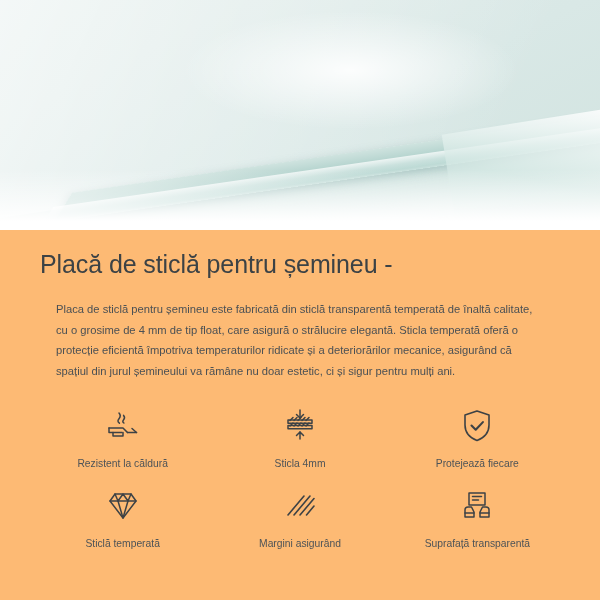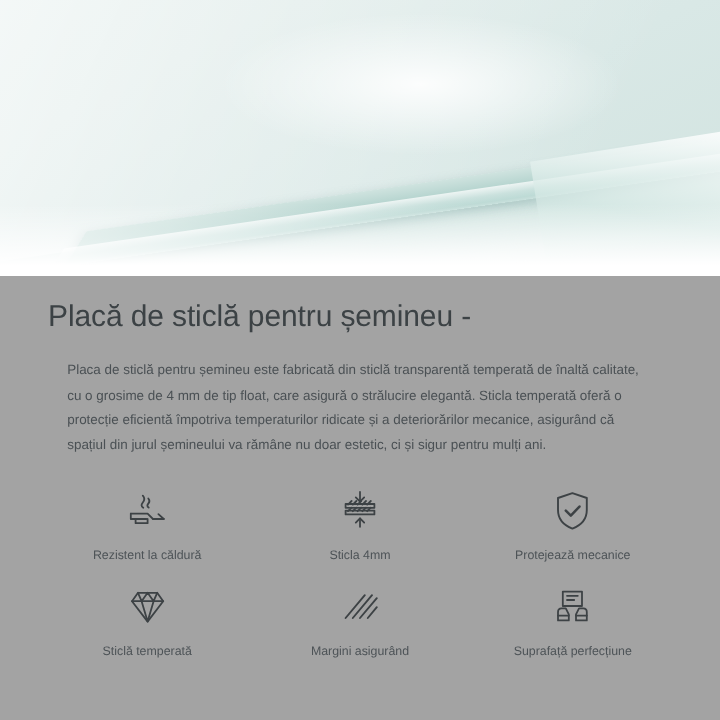--- a/index.html
+++ b/index.html
@@ -11,21 +11,21 @@
     width: 600px;
     height: 600px;
     background: #ffffff;
     font-family: "Liberation Sans", sans-serif;
     overflow: hidden;
   }
   .page {
     position: relative;
     width: 600px;
     height: 600px;
-    background: #a3a3a3;
+    background: #fdba74;
   }
 
   
   .hero {
     position: relative;
     width: 600px;
     height: 230px;
     overflow: hidden;
     background: linear-gradient(180deg, #f4f8f8 0%, #eef4f4 100%);
   }
@@ -222,21 +222,21 @@
       <span class="feature-label">Sticla 4mm</span>
     </div>
 
     <div class="feature">
       <span class="feature-icon">
         <svg width="38" height="40" viewBox="0 0 38 40" fill="none" stroke="#3d4245" stroke-width="1.6" stroke-linecap="round" stroke-linejoin="round">
           <path d="M19 5l12 4v10c0 8-5.5 13-12 15.5C12.5 32 7 27 7 19V9l12-4z"></path>
           <path d="M13.5 19.5l4.2 4.2 7.2-7.6" stroke-width="2.1"></path>
         </svg>
       </span>
-      <span class="feature-label">Protejează mecanice</span>
+      <span class="feature-label">Protejează fiecare</span>
     </div>
 
     <div class="feature">
       <span class="feature-icon">
         <svg width="40" height="38" viewBox="0 0 40 38" fill="none" stroke="#3d4245" stroke-width="1.5" stroke-linecap="round" stroke-linejoin="round">
           <path d="M7 14l5-7h16l5 7-13 17L7 14z"></path>
           <path d="M7 14h26"></path>
           <path d="M12 7l3 7 5-7 5 7 3-7"></path>
           <path d="M15 14l5 17 5-17"></path>
         </svg>
@@ -259,19 +259,19 @@
     <div class="feature">
       <span class="feature-icon">
         <svg width="42" height="38" viewBox="0 0 42 38" fill="none" stroke="#3d4245" stroke-width="1.5" stroke-linecap="round" stroke-linejoin="round">
           <path d="M13 6h16v12H13z"></path>
           <path d="M16.5 9.5h9M16.5 13h6"></path>
           <path d="M12 20c-1.8 0-3 1.3-3 3v7h9v-5l-2.5-5H12z"></path>
           <path d="M30 20c1.8 0 3 1.3 3 3v7h-9v-5l2.5-5H30z"></path>
           <path d="M9 26h9M24 26h9"></path>
         </svg>
       </span>
-      <span class="feature-label">Suprafață perfecțiune</span>
+      <span class="feature-label">Suprafață transparentă</span>
     </div>
 
   </div>
 
   <div class="bottom-pad"></div>
 </div>
 
 </body></html>

